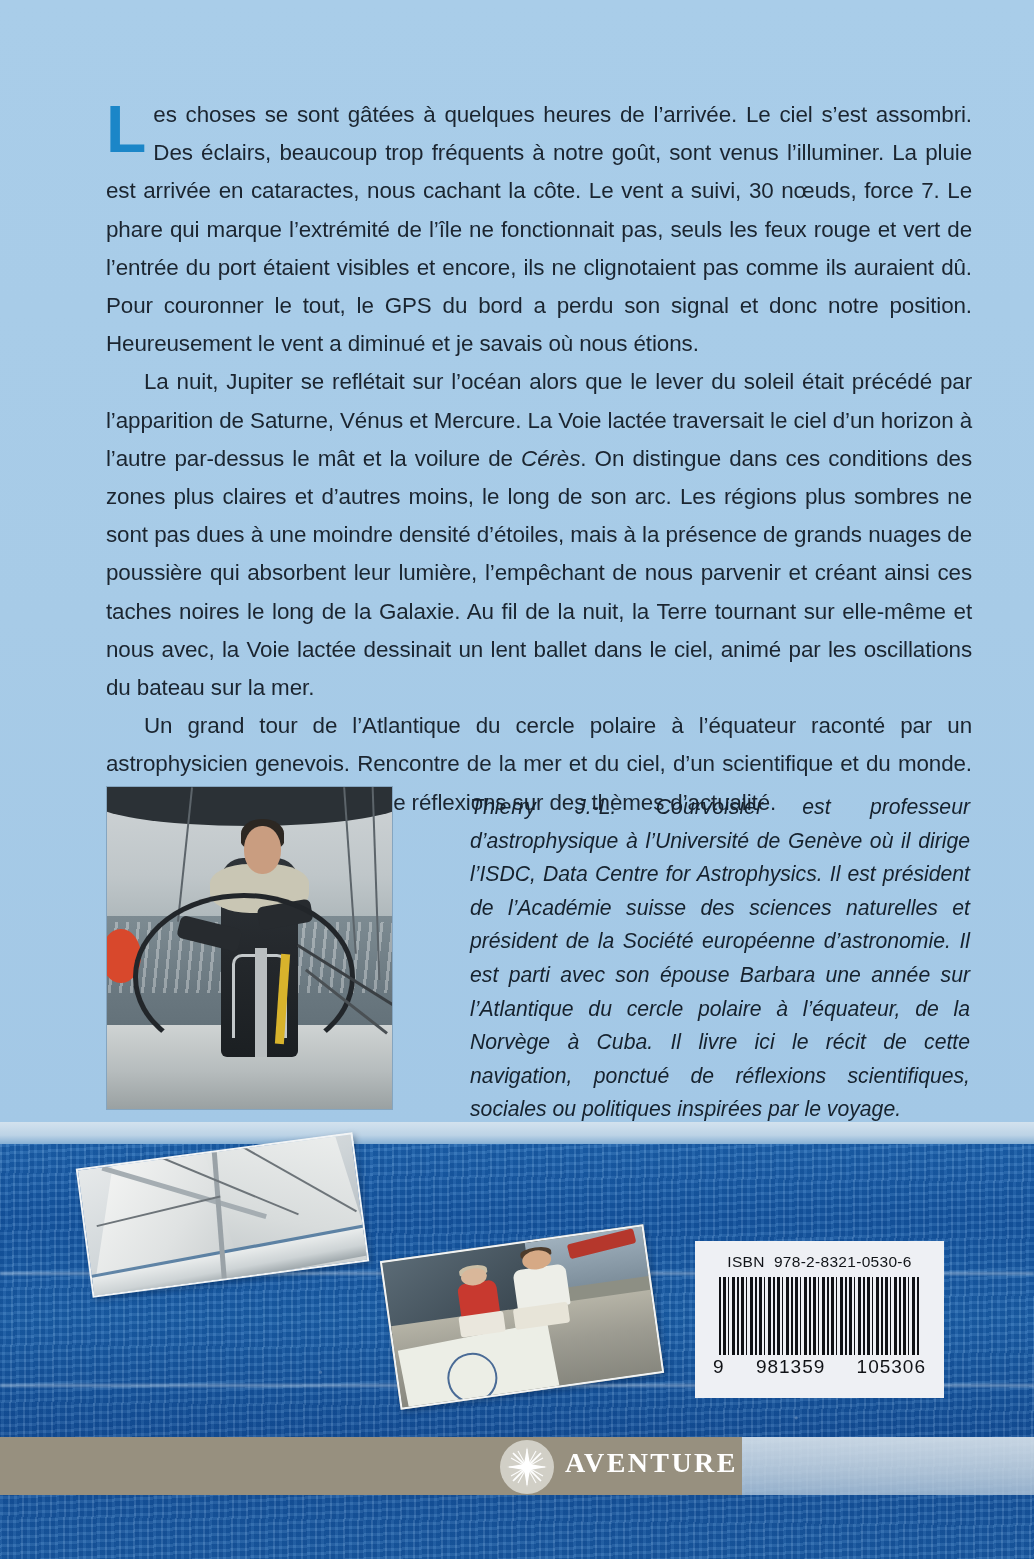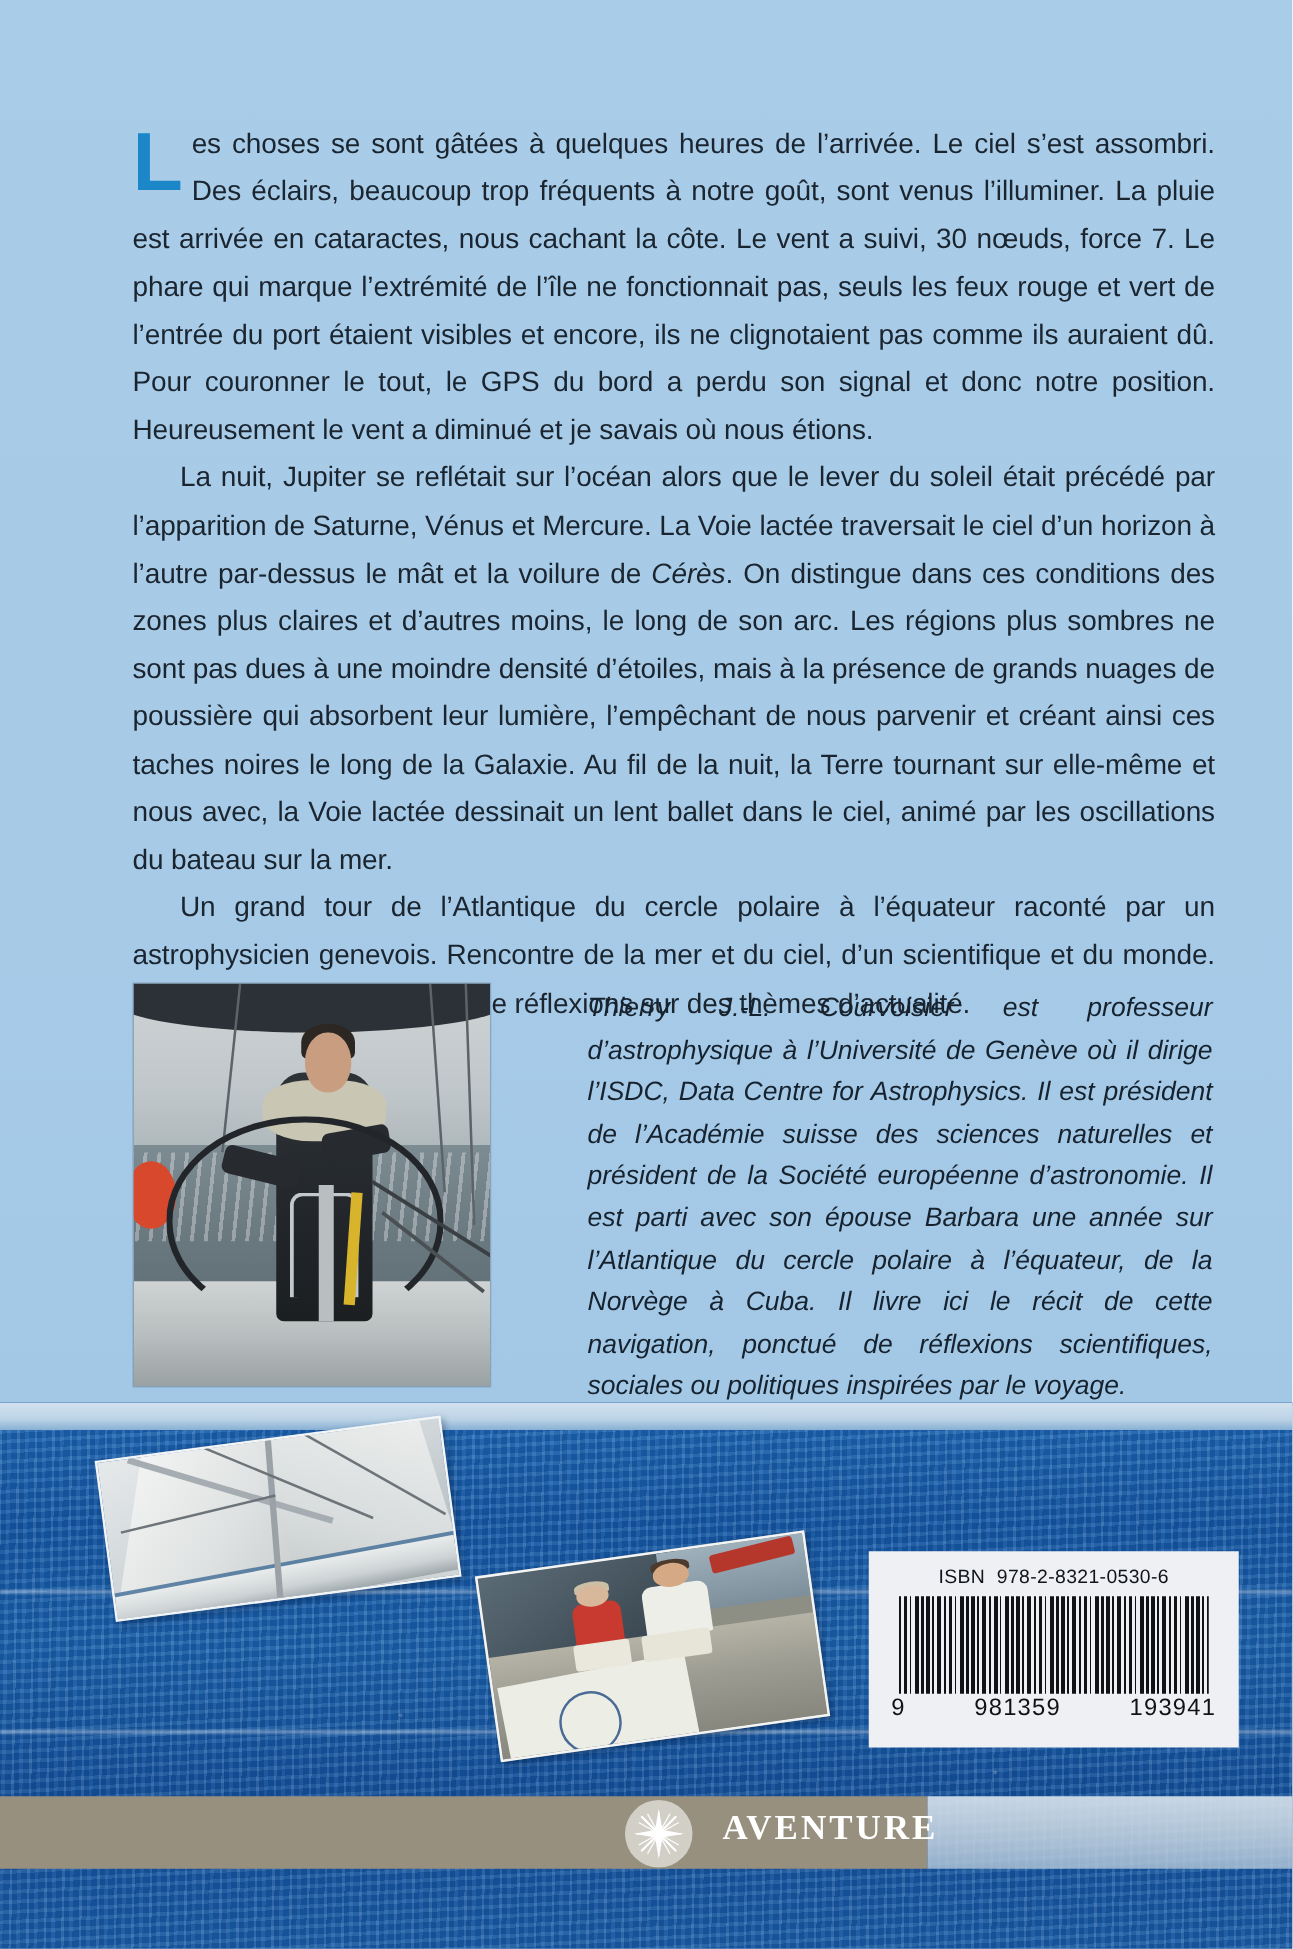--- a/index.html
+++ b/index.html
@@ -305,21 +305,21 @@
   }
   .snap-couple .man-short {
     position: absolute; left: 47%; top: 44%; width: 21%; height: 14%;
     background: #e7e4d8; border-radius: 3px;
   }
 
   
   .barcode-box {
     position: absolute;
     left: 695px; top: 1241px;
-    width: 296px; height: 157px;
+    width: 249px; height: 157px;
     background: #eef0f4;
     padding: 12px 16px 8px 16px;
   }
   .barcode-isbn {
     text-align: center;
     font-size: 15.5px;
     color: #111418;
     letter-spacing: .3px;
     margin-bottom: 6px;
     white-space: nowrap;
@@ -363,21 +363,21 @@
   .coll-bar .avent-text {
     position: absolute;
     top: 10px;
     font-size: 28px;
     font-weight: 700;
     color: #ffffff;
     letter-spacing: 2.4px;
     font-family: "Liberation Serif", serif;
   }
   .coll-bar .coll-text { left: 336px; }
-  .coll-bar .avent-text { left: 578px; }
+  .coll-bar .avent-text { left: 565px; }
   .coll-bar .compass {
     position: absolute;
     left: 500px; top: 3px;
     width: 54px; height: 54px;
     border-radius: 50%;
     background: rgba(232,232,226,.72);
     display: flex; align-items: center; justify-content: center;
   }
   .coll-bar .compass svg { display: block; }
 
@@ -468,21 +468,21 @@
     <div class="man-head"></div>
     <div class="man-short"></div>
   </div>
 
   <div class="barcode-box">
     <div class="barcode-isbn"><span>ISBN</span>&nbsp;&nbsp;<span>978-2-8321-0530-6</span></div>
     <div class="barcode-bars"></div>
     <div class="barcode-digits">
       <span>9</span>
       <span>981359</span>
-      <span>193941</span>
+      <span>105306</span>
     </div>
   </div>
 
   <div class="coll-bar">
     <div class="taupe"></div>
     <div class="wash"></div>
     <div class="compass">
       <svg width="44" height="44" viewBox="0 0 44 44" aria-hidden="true">
         <g fill="#ffffff">
           <polygon points="22,2 25,19 22,22 19,19"></polygon>

